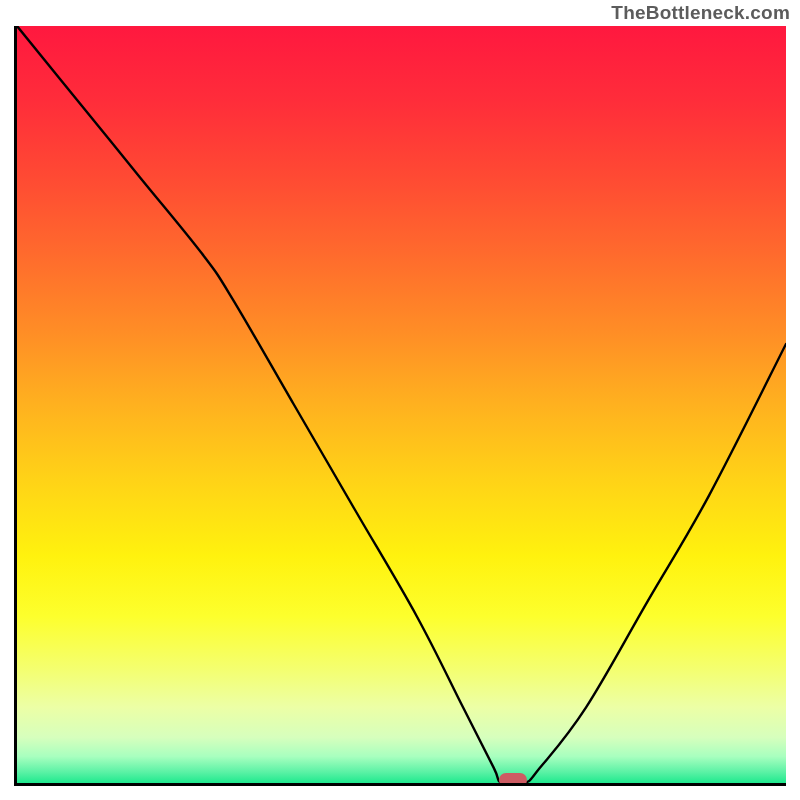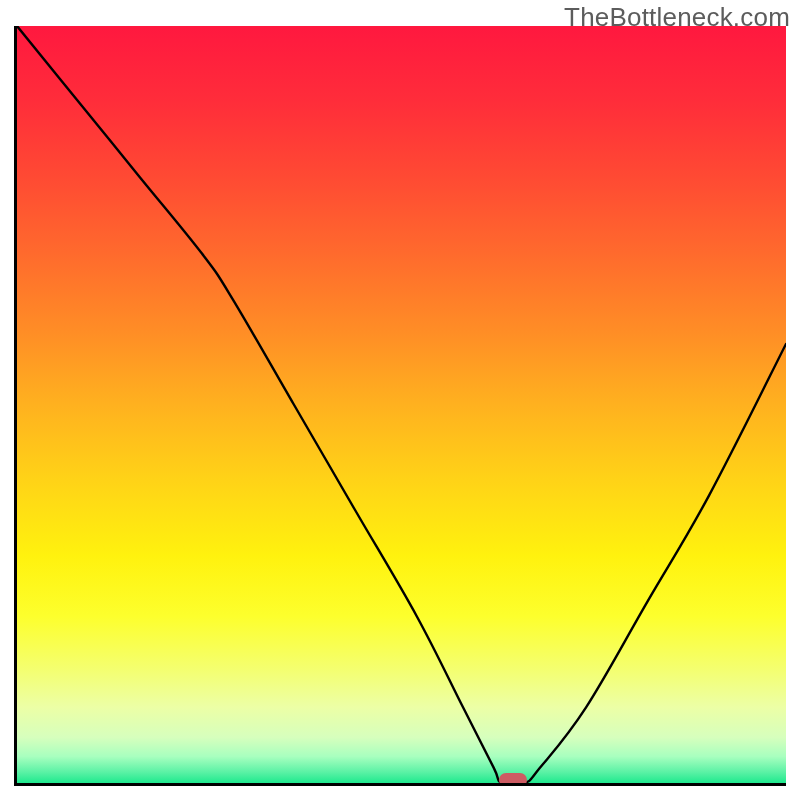--- a/index.html
+++ b/index.html
@@ -12,22 +12,22 @@
   }
   .stage {
     position: relative;
     width: 800px;
     height: 800px;
   }
   .watermark {
     position: absolute;
     top: 2px;
     right: 10px;
-    font-size: 26px;
-    font-weight: 400;
+    font-size: 19px;
+    font-weight: 700;
     color: #5c5c5c;
     letter-spacing: 0.2px;
   }
   .plot-frame {
     position: absolute;
     left: 14px;
     top: 26px;
     width: 772px;
     height: 760px;
     border-left: 3px solid #000;

